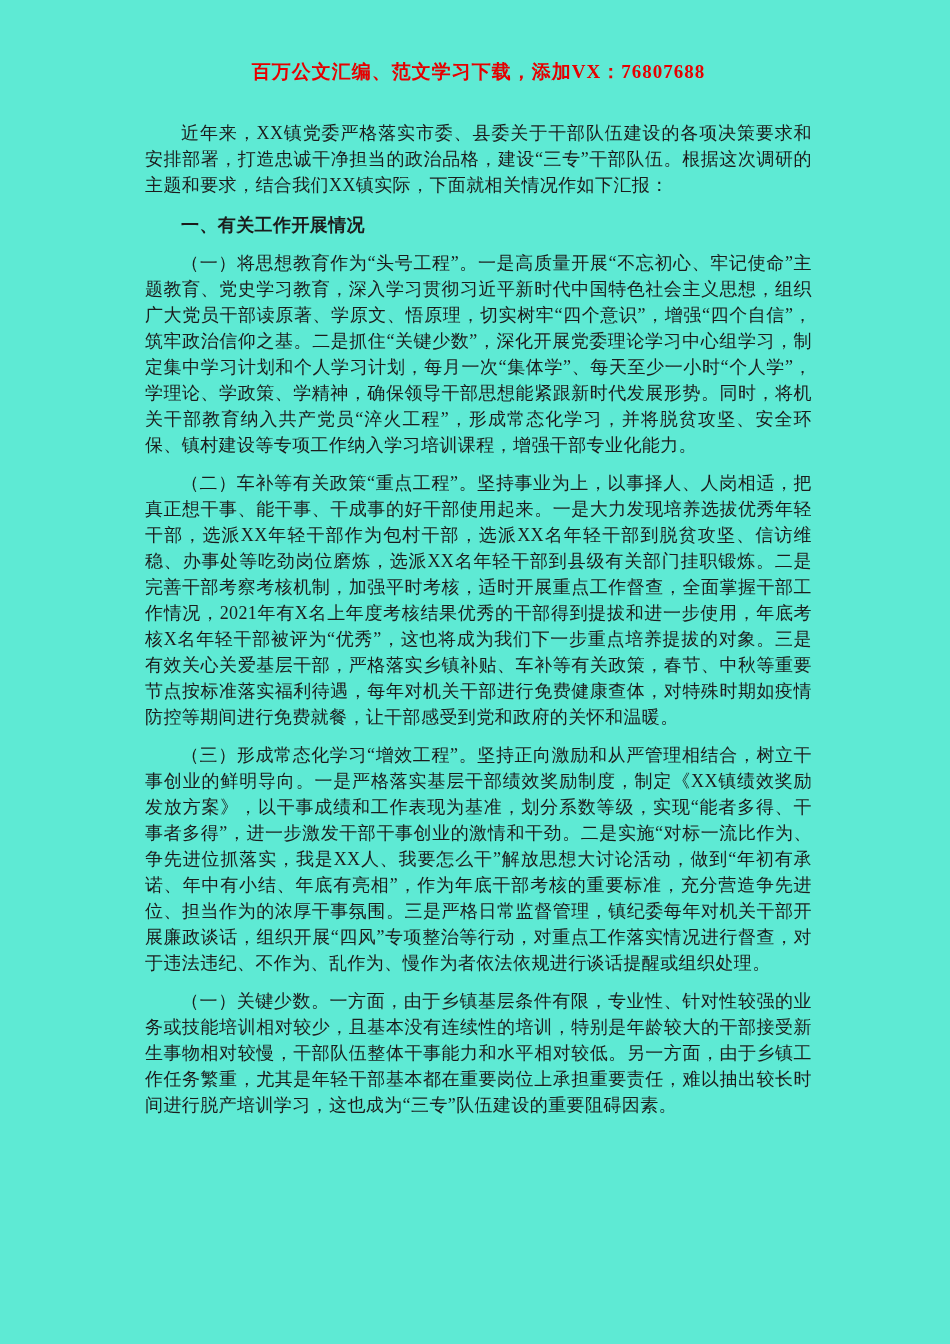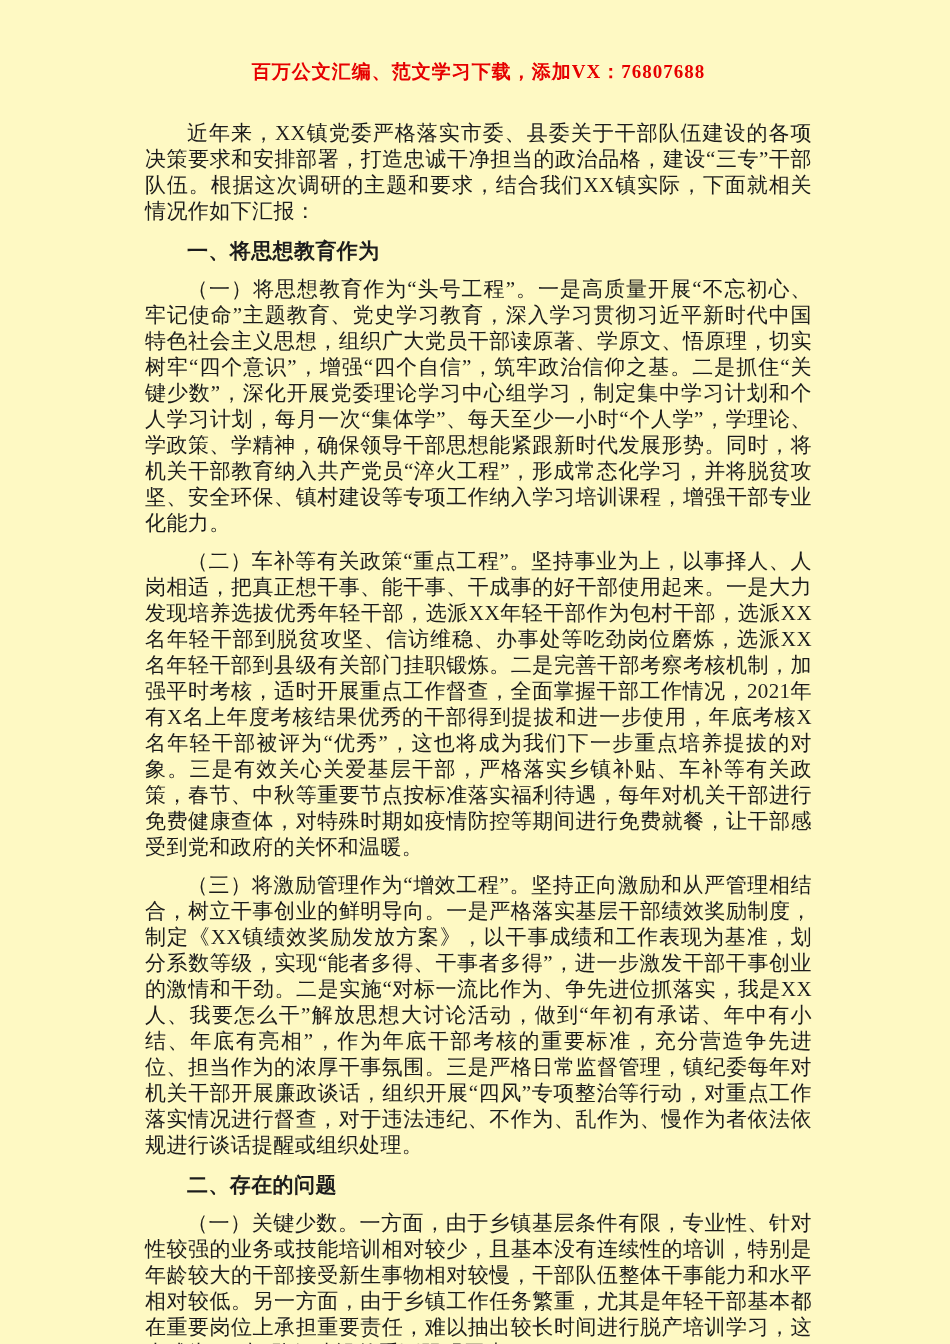--- a/index.html
+++ b/index.html
@@ -9,53 +9,52 @@
     height: 1344px;
     background: #ffffff;
     font-family: "Liberation Serif", "DejaVu Serif", serif;
     color: #1c1c1c;
     overflow: hidden;
   }
   .page {
     width: 950px;
     height: 1344px;
     padding: 60px 138px 40px 145px;
-    background: #fef9c3;
+    background: #5eead4;
   }
   .promo {
     text-align: center;
     color: #e60000;
     font-size: 19px;
     font-weight: 700;
     line-height: 24px;
     margin: 0 0 36px 0;
     letter-spacing: 1px;
   }
   .doc-body { width: 100%; }
   .para {
-    font-size: 21px;
+    font-size: 18px;
     line-height: 26px;
     margin: 0 0 12px 0;
     text-indent: 2em;
     text-align: justify;
     letter-spacing: 0.4px;
   }
   .para.heading {
     font-weight: 700;
     margin: 14px 0 12px 0;
   }
   .para strong { font-weight: 400; }
 </style>
 </head>
 <body>
 
 <div class="page">
   <div class="promo" style="color: rgb(230, 0, 0);">百万公文汇编、范文学习下载，添加VX：76807688</div>
   <div class="doc-body">
       <p class="para">近年来，XX镇党委严格落实市委、县委关于干部队伍建设的各项决策要求和安排部署，打造忠诚干净担当的政治品格，建设“三专”干部队伍。根据这次调研的主题和要求，结合我们XX镇实际，下面就相关情况作如下汇报：</p>
-      <p class="para heading">一、将思想教育作为</p>
+      <p class="para heading">一、有关工作开展情况</p>
       <p class="para"><strong>（一）将思想教育作为“头号工程”。</strong>一是高质量开展“不忘初心、牢记使命”主题教育、党史学习教育，深入学习贯彻习近平新时代中国特色社会主义思想，组织广大党员干部读原著、学原文、悟原理，切实树牢“四个意识”，增强“四个自信”，筑牢政治信仰之基。二是抓住“关键少数”，深化开展党委理论学习中心组学习，制定集中学习计划和个人学习计划，每月一次“集体学”、每天至少一小时“个人学”，学理论、学政策、学精神，确保领导干部思想能紧跟新时代发展形势。同时，将机关干部教育纳入共产党员“淬火工程”，形成常态化学习，并将脱贫攻坚、安全环保、镇村建设等专项工作纳入学习培训课程，增强干部专业化能力。</p>
       <p class="para"><strong>（二）车补等有关政策“重点工程”。</strong>坚持事业为上，以事择人、人岗相适，把真正想干事、能干事、干成事的好干部使用起来。一是大力发现培养选拔优秀年轻干部，选派XX年轻干部作为包村干部，选派XX名年轻干部到脱贫攻坚、信访维稳、办事处等吃劲岗位磨炼，选派XX名年轻干部到县级有关部门挂职锻炼。二是完善干部考察考核机制，加强平时考核，适时开展重点工作督查，全面掌握干部工作情况，2021年有X名上年度考核结果优秀的干部得到提拔和进一步使用，年底考核X名年轻干部被评为“优秀”，这也将成为我们下一步重点培养提拔的对象。三是有效关心关爱基层干部，严格落实乡镇补贴、车补等有关政策，春节、中秋等重要节点按标准落实福利待遇，每年对机关干部进行免费健康查体，对特殊时期如疫情防控等期间进行免费就餐，让干部感受到党和政府的关怀和温暖。</p>
-      <p class="para"><strong>（三）将激励管理作为“增效工程”。</strong>坚持正向激励和从严管理相结合，树立干事创业的鲜明导向。一是严格落实基层干部绩效奖励制度，制定《XX镇绩效奖励发放方案》，以干事成绩和工作表现为基准，划分系数等级，实现“能者多得、干事者多得”，进一步激发干部干事创业的激情和干劲。二是实施“对标一流比作为、争先进位抓落实，我是XX人、我要怎么干”解放思想大讨论活动，做到“年初有承诺、年中有小结、年底有亮相”，作为年底干部考核的重要标准，充分营造争先进位、担当作为的浓厚干事氛围。三是严格日常监督管理，镇纪委每年对机关干部开展廉政谈话，组织开展“四风”专项整治等行动，对重点工作落实情况进行督查，对于违法违纪、不作为、乱作为、慢作为者依法依规进行谈话提醒或组织处理。</p>
-      <p class="para heading">二、存在的问题</p>
+      <p class="para"><strong>（三）形成常态化学习“增效工程”。</strong>坚持正向激励和从严管理相结合，树立干事创业的鲜明导向。一是严格落实基层干部绩效奖励制度，制定《XX镇绩效奖励发放方案》，以干事成绩和工作表现为基准，划分系数等级，实现“能者多得、干事者多得”，进一步激发干部干事创业的激情和干劲。二是实施“对标一流比作为、争先进位抓落实，我是XX人、我要怎么干”解放思想大讨论活动，做到“年初有承诺、年中有小结、年底有亮相”，作为年底干部考核的重要标准，充分营造争先进位、担当作为的浓厚干事氛围。三是严格日常监督管理，镇纪委每年对机关干部开展廉政谈话，组织开展“四风”专项整治等行动，对重点工作落实情况进行督查，对于违法违纪、不作为、乱作为、慢作为者依法依规进行谈话提醒或组织处理。</p>
       <p class="para"><strong>（一）关键少数。</strong>一方面，由于乡镇基层条件有限，专业性、针对性较强的业务或技能培训相对较少，且基本没有连续性的培训，特别是年龄较大的干部接受新生事物相对较慢，干部队伍整体干事能力和水平相对较低。另一方面，由于乡镇工作任务繁重，尤其是年轻干部基本都在重要岗位上承担重要责任，难以抽出较长时间进行脱产培训学习，这也成为“三专”队伍建设的重要阻碍因素。</p>
     </div>
 </div>
 
 </body></html>

